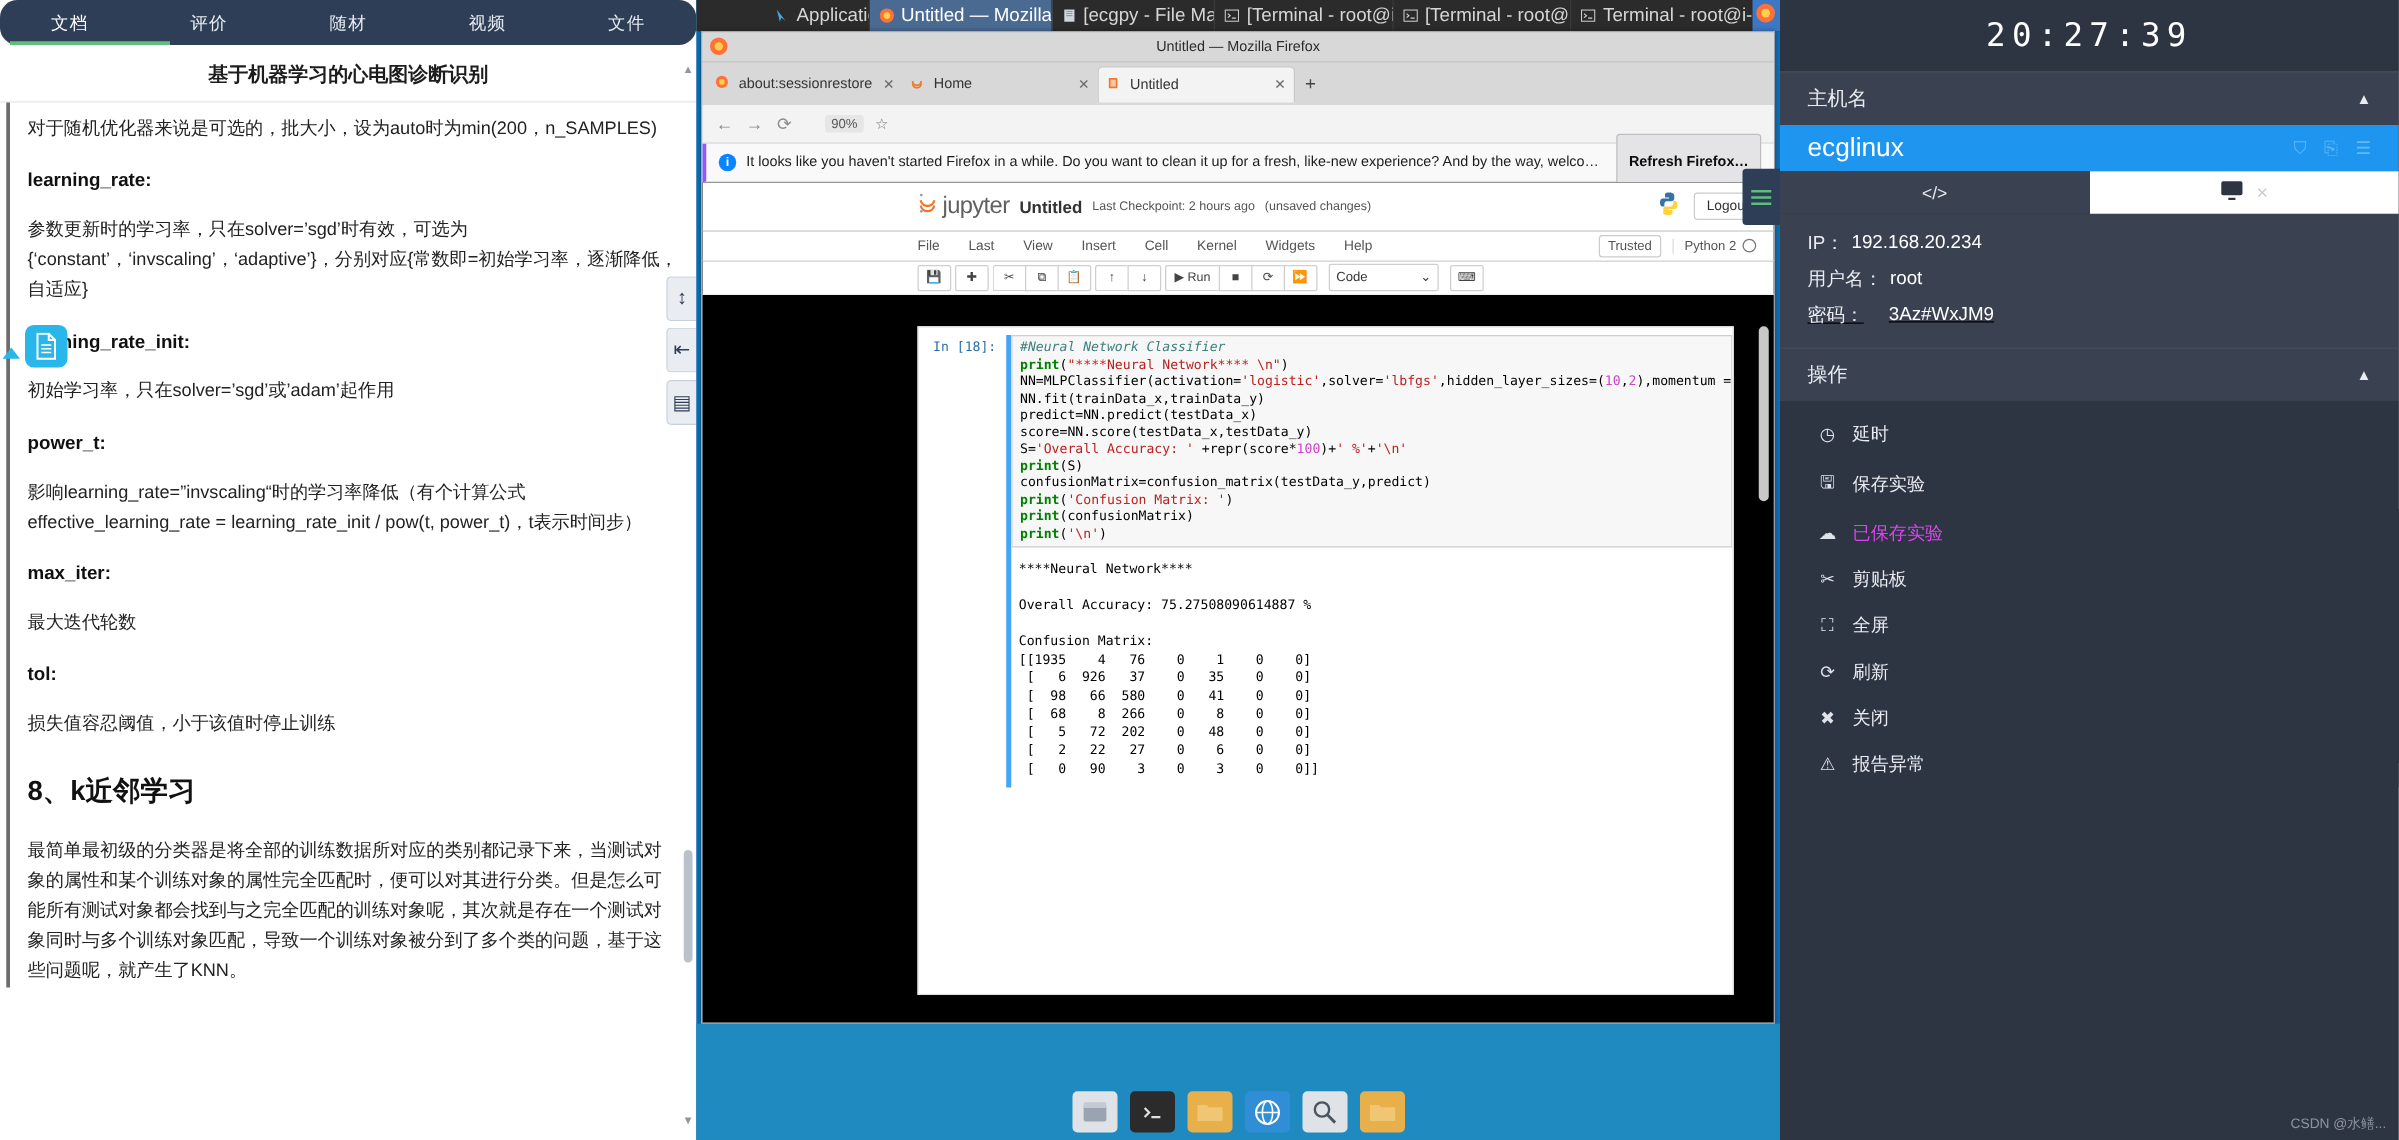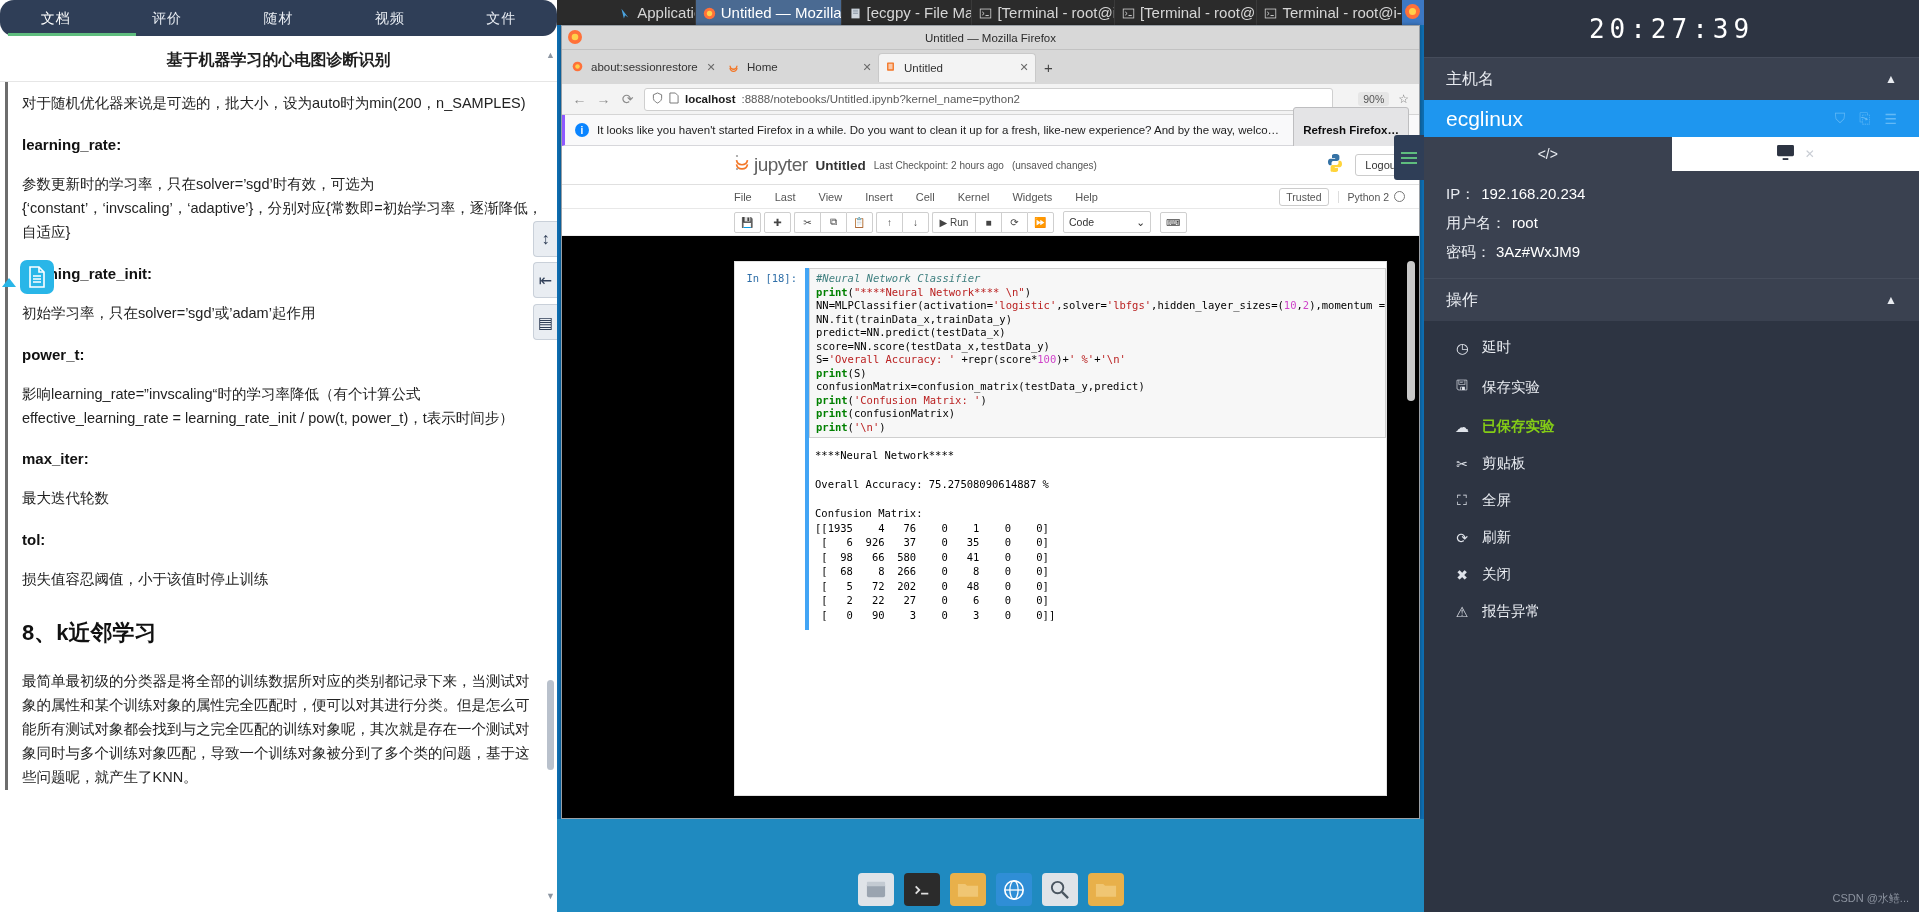--- a/index.html
+++ b/index.html
@@ -274,34 +274,20 @@
         <span class="label">Untitled</span>
         <span class="close">✕</span>
       </div>
       <div id="ff-newtab">+</div>
     </div>
 
     <div id="ff-navbar">
       <span class="nav-ico">←</span>
       <span class="nav-ico">→</span>
       <span class="nav-ico">⟳</span>
-      <div id="ff-urlbar">
-        <span>
-          <svg width="11" height="12" viewBox="0 0 12 13">
-              <path d="M6 1 L10.5 3 V7 C10.5 10 6 12 6 12 C6 12 1.5 10 1.5 7 V3 Z" fill="none" stroke="#6f6f6f"></path>
-            </svg>
-        </span>
-        <span>
-          <svg width="10" height="12" viewBox="0 0 11 13">
-              <path d="M1 1h6l3 3v8H1z" fill="none" stroke="#6f6f6f"></path>
-            </svg>
-        </span>
-        <span class="host">localhost</span>
-        <span>:8888/notebooks/Untitled.ipynb?kernel_name=python2</span>
-      </div>
       <span id="ff-zoom">90%</span>
       <span id="ff-star">☆</span>
     </div>
 
     <div id="ff-notice">
       <span class="info-dot">i</span>
       <span class="msg">It looks like you haven't started Firefox in a while. Do you want to clean it up for a fresh, like-new experience? And by the way, welcome back!</span>
       <span id="ff-refresh-btn">Refresh Firefox…</span>
     </div>
 
@@ -494,21 +480,21 @@
 
   <div style="background:#3a4150;padding:14px 22px 16px 22px;">
     <div style="display:flex;gap:6px;margin-bottom:10px;">
       <span style="color:#e9ecf1;font-size:15px;">IP：</span>
       <span style="color:#ffffff;font-size:15px;">192.168.20.234</span>
     </div>
     <div style="display:flex;gap:6px;margin-bottom:10px;">
       <span style="color:#e9ecf1;font-size:15px;">用户名：</span>
       <span style="color:#ffffff;font-size:15px;">root</span>
     </div>
-    <div style="display:flex;gap:5px;">
+    <div style="display:flex;gap:20px;text-decoration:underline;">
       <span style="color:#e9ecf1;font-size:15px;">密码：</span>
       <span style="color:#ffffff;font-size:15px;">3Az#WxJM9</span>
     </div>
   </div>
 
   <div style="height:42px;background:#3a4150;display:flex;align-items:center;justify-content:space-between;padding:0 22px;border-top:1px solid #454c5b;">
     <span style="color:#e9ecf1;font-size:16px;">操作</span>
     <span style="color:#e9ecf1;font-size:12px;">▲</span>
   </div>
 
@@ -516,21 +502,21 @@
     <div style="display:flex;align-items:center;gap:12px;padding:9px 22px 9px 30px;">
       <span style="color:#dfe3ea;font-size:14px;width:16px;text-align:center;">◷</span>
       <span style="color:#e9ecf1;font-size:14.5px;">延时</span>
     </div>
     <div style="display:flex;align-items:center;gap:12px;padding:9px 22px 9px 30px;">
       <span style="color:#dfe3ea;font-size:14px;width:16px;text-align:center;">🖫</span>
       <span style="color:#e9ecf1;font-size:14.5px;">保存实验</span>
     </div>
     <div style="display:flex;align-items:center;gap:12px;padding:9px 22px 9px 30px;">
       <span style="color:#dfe3ea;font-size:14px;width:16px;text-align:center;">☁</span>
-      <span style="color:#84cc16;font-size:14.5px;font-weight:bold;">已保存实验</span>
+      <span style="color:#d946ef;font-size:14.5px;">已保存实验</span>
     </div>
     <div style="display:flex;align-items:center;gap:12px;padding:9px 22px 9px 30px;">
       <span style="color:#dfe3ea;font-size:14px;width:16px;text-align:center;">✂</span>
       <span style="color:#e9ecf1;font-size:14.5px;">剪贴板</span>
     </div>
     <div style="display:flex;align-items:center;gap:12px;padding:9px 22px 9px 30px;">
       <span style="color:#dfe3ea;font-size:14px;width:16px;text-align:center;">⛶</span>
       <span style="color:#e9ecf1;font-size:14.5px;">全屏</span>
     </div>
     <div style="display:flex;align-items:center;gap:12px;padding:9px 22px 9px 30px;">

